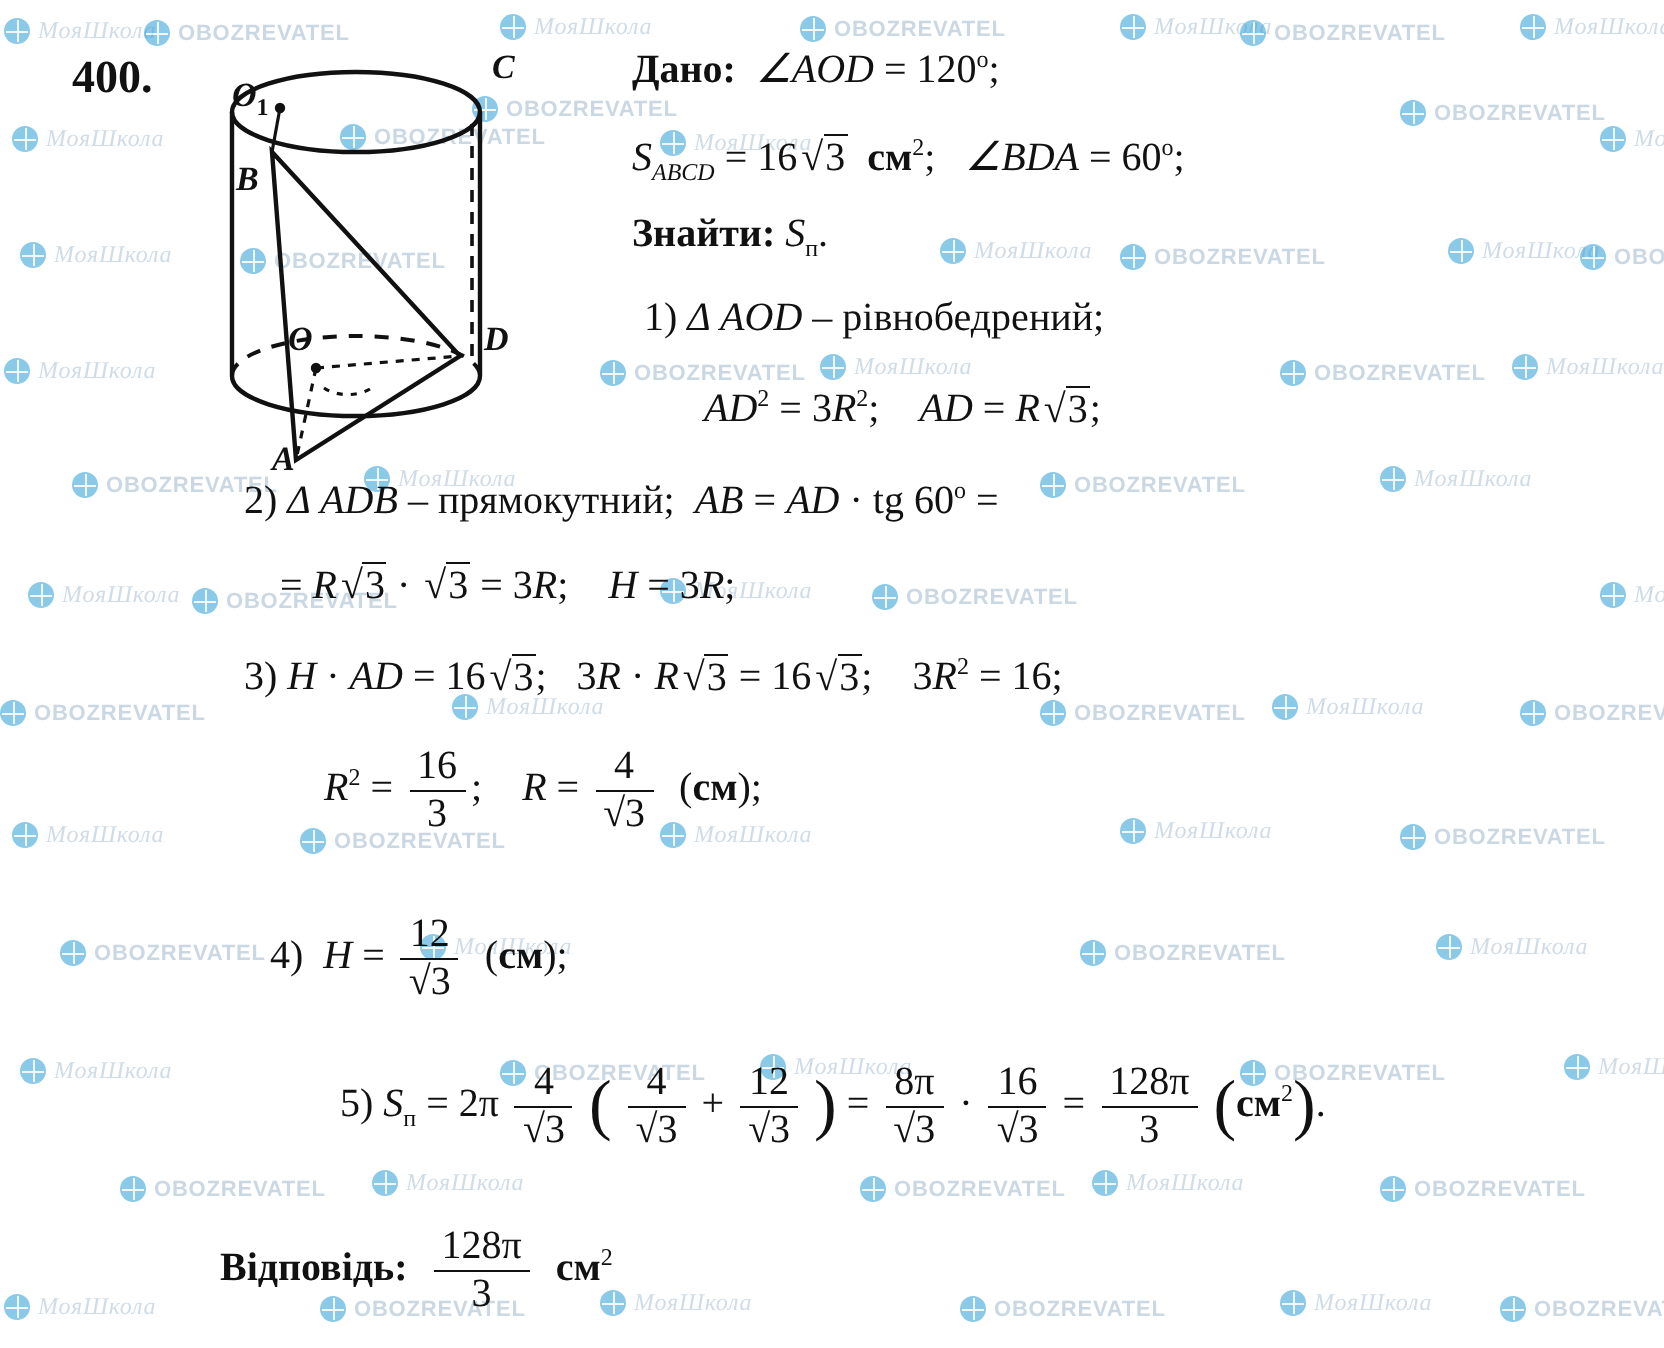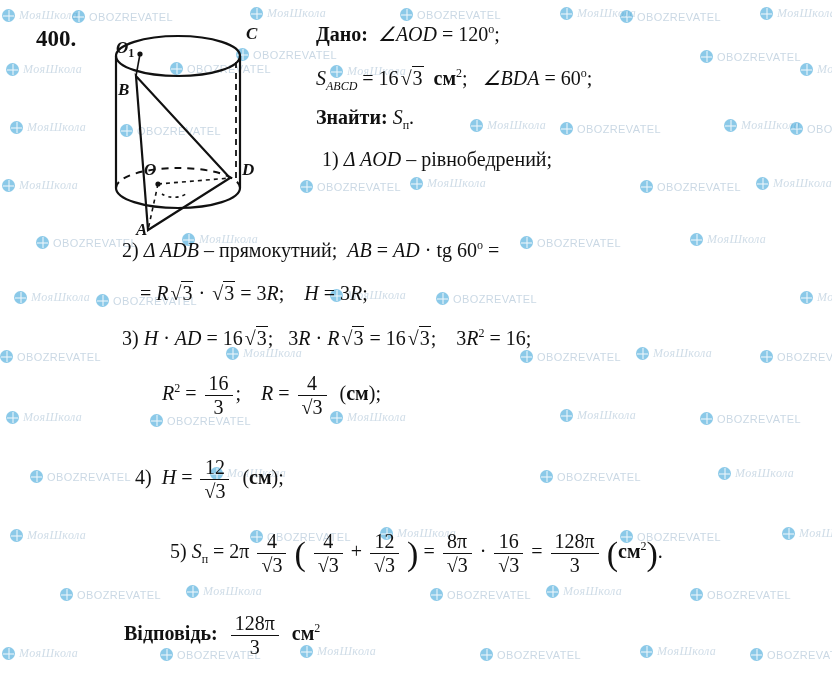--- a/index.html
+++ b/index.html
@@ -57,21 +57,21 @@
   .wm .globe::after {
     content: "";
     position: absolute;
     top: 50%;
     left: 1px;
     right: 1px;
     height: 1px;
     background: #e7f3fb;
     transform: translateY(-50%);
   }
-  .wm.obz { font-weight: normal; }
+  .wm.obz { font-weight: bold; }
   .wm.school {
     font-family: "Liberation Serif", serif;
     font-style: italic;
     font-size: 12px;
     color: #a8c0d4;
   }
 
   
   #content {
     position: absolute;
@@ -465,20 +465,24 @@
     </div>
 
     <div class="line" style="left:316px; top:106px;">
       <span class="cyr">Знайти:</span> <span class="it">S</span><span class="sub" style="font-style:normal;">п</span>.
     </div>
 
     <div class="line" style="left:322px; top:148px;">
       1) <span class="it">Δ AOD</span> – <span class="cyr" style="font-weight:normal;">рівнобедрений;</span>
     </div>
 
+    <div class="line" style="left:352px; top:192px;">
+      <span class="it">AD</span><span class="sup">2</span> = 3<span class="it">R</span><span class="sup">2</span>;&nbsp;&nbsp;&nbsp;
+      <span class="it">AD</span> = <span class="it">R</span><span class="rad">√<span style="border-top:1.5px solid #111; padding:0 1px;">3</span></span>;
+    </div>
 
     <div class="line" style="left:122px; top:238px;">
       2) <span class="it">Δ ADB</span> – <span class="cyr" style="font-weight:normal;">прямокутний;</span>&nbsp;
       <span class="it">AB</span> = <span class="it">AD</span> · tg 60<span class="sup">o</span> =
     </div>
 
     <div class="line" style="left:140px; top:282px;">
       = <span class="it">R</span><span class="rad">√<span style="border-top:1.5px solid #111; padding:0 1px;">3</span></span>&nbsp;·&nbsp;<span class="rad">√<span style="border-top:1.5px solid #111; padding:0 1px;">3</span></span> = 3<span class="it">R</span>;&nbsp;&nbsp;&nbsp;
       <span class="it">H</span> = 3<span class="it">R</span>;
     </div>
@@ -513,20 +517,20 @@
       <span class="bigparen">)</span>
       =
       <span class="frac"><span class="num">8π</span><span class="den">√<span style="border-top:1.4px solid #111;">3</span></span></span>
       ·
       <span class="frac"><span class="num">16</span><span class="den">√<span style="border-top:1.4px solid #111;">3</span></span></span>
       =
       <span class="frac"><span class="num">128π</span><span class="den">3</span></span>
       <span class="bigparen">(</span><span class="cyr">см</span><span class="sup">2</span><span class="bigparen">)</span>.
     </div>
 
-    <div class="line" style="left:124px; top:612px;">
+    <div class="line" style="left:110px; top:612px;">
       <span class="cyr">Відповідь:</span>&nbsp;
       <span class="frac"><span class="num">128π</span><span class="den">3</span></span>
       &nbsp;<span class="cyr">см</span><span class="sup">2</span>
     </div>
 
   </div>
 </div>
 
 </body></html>

